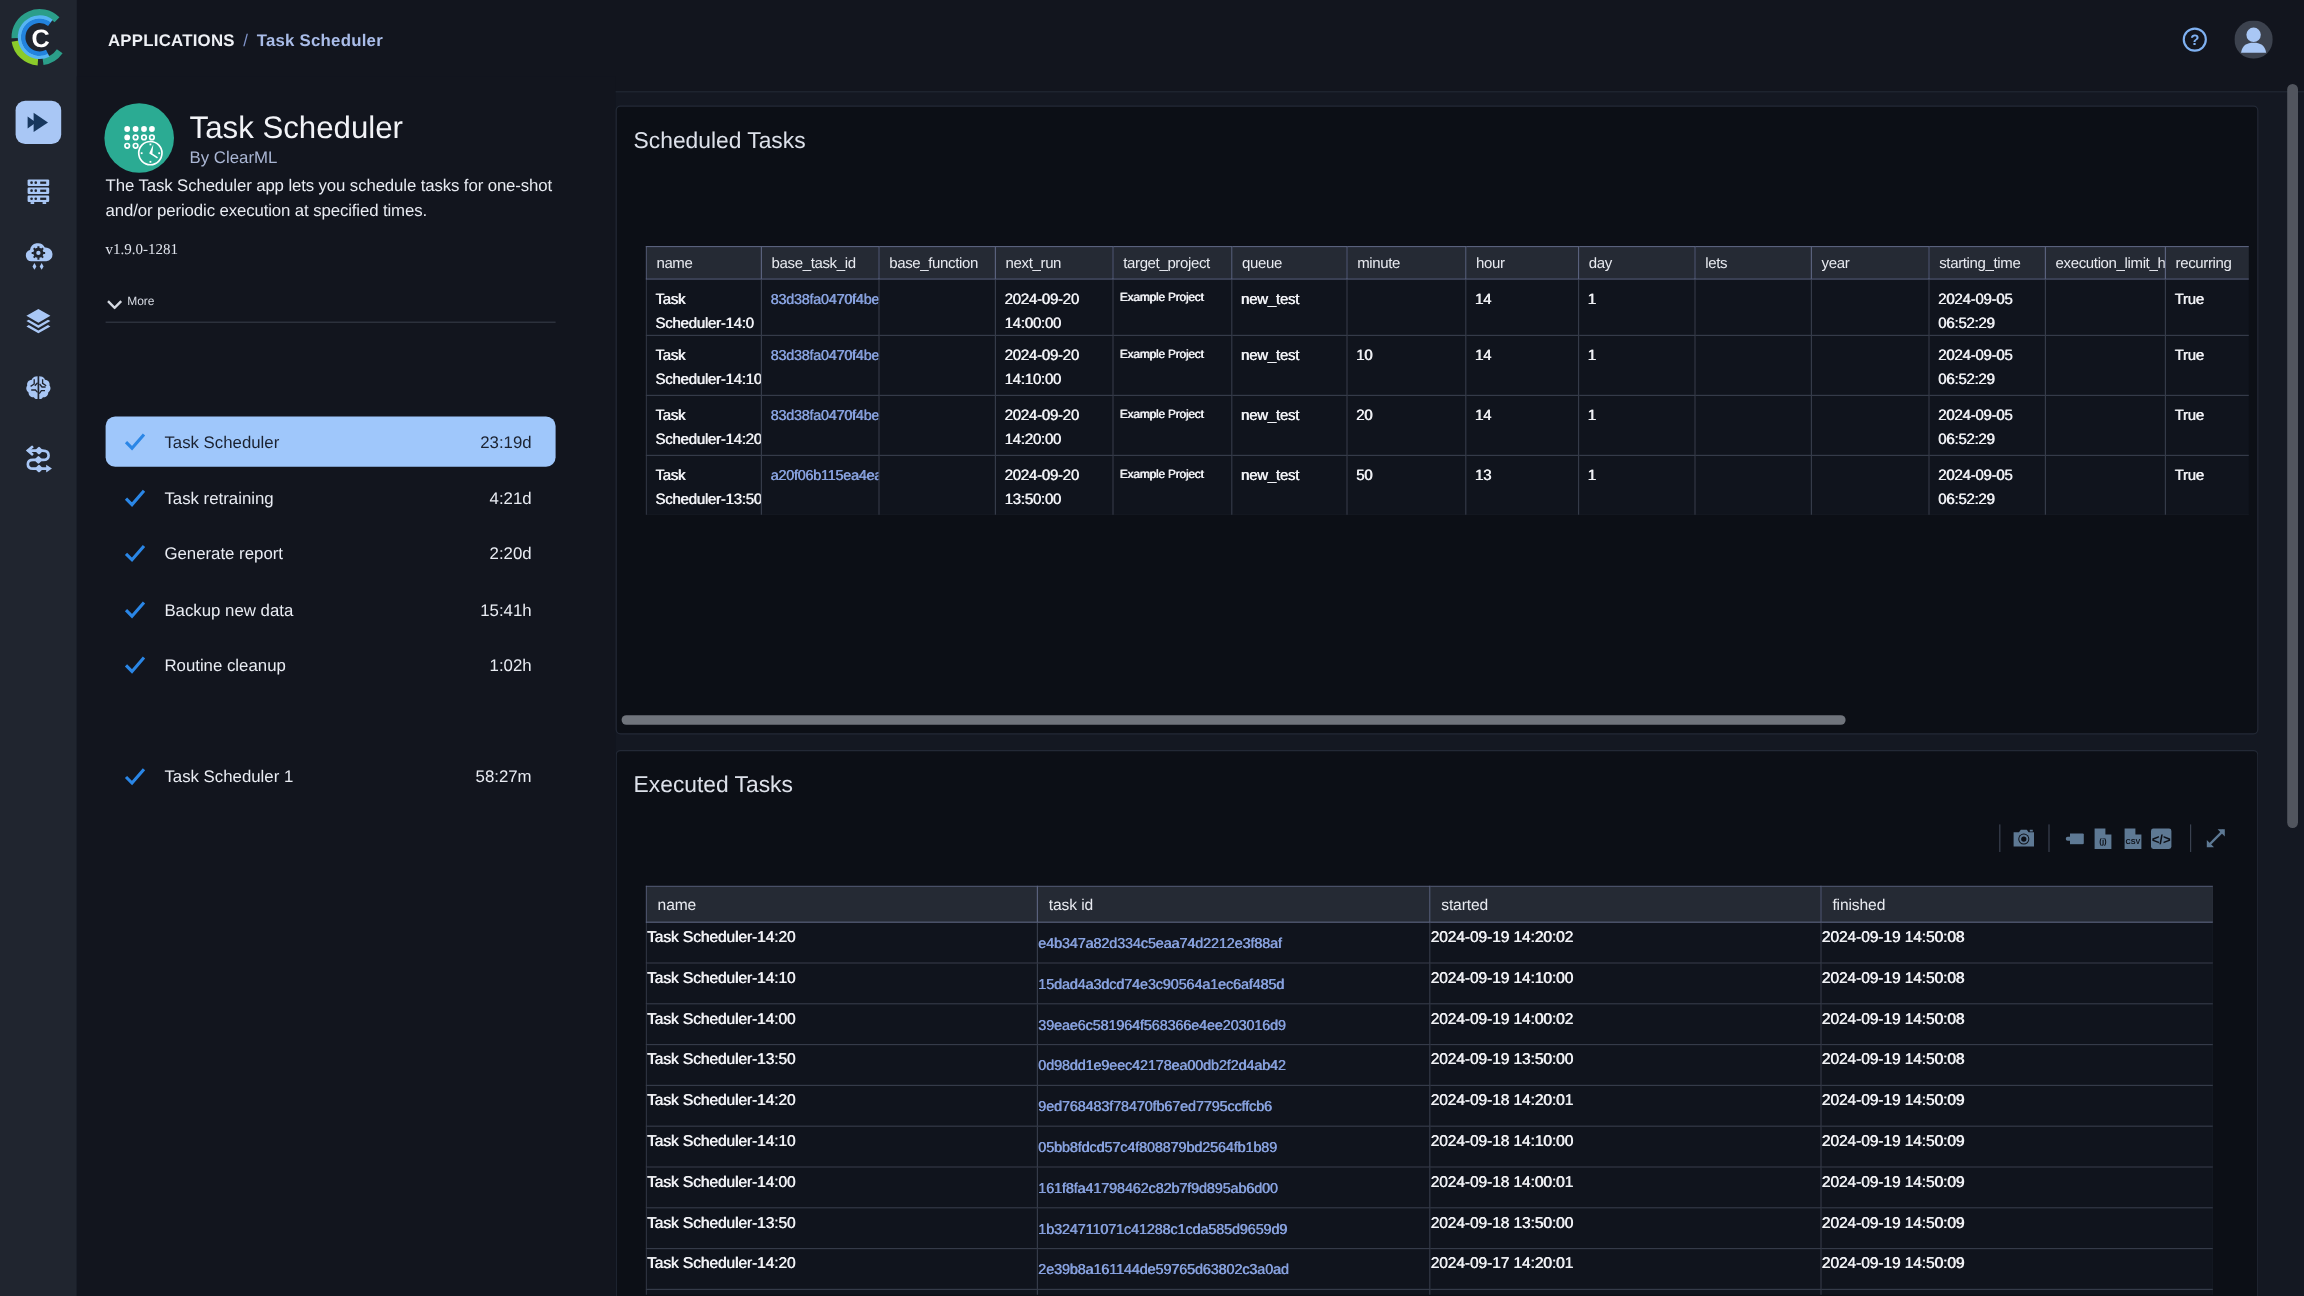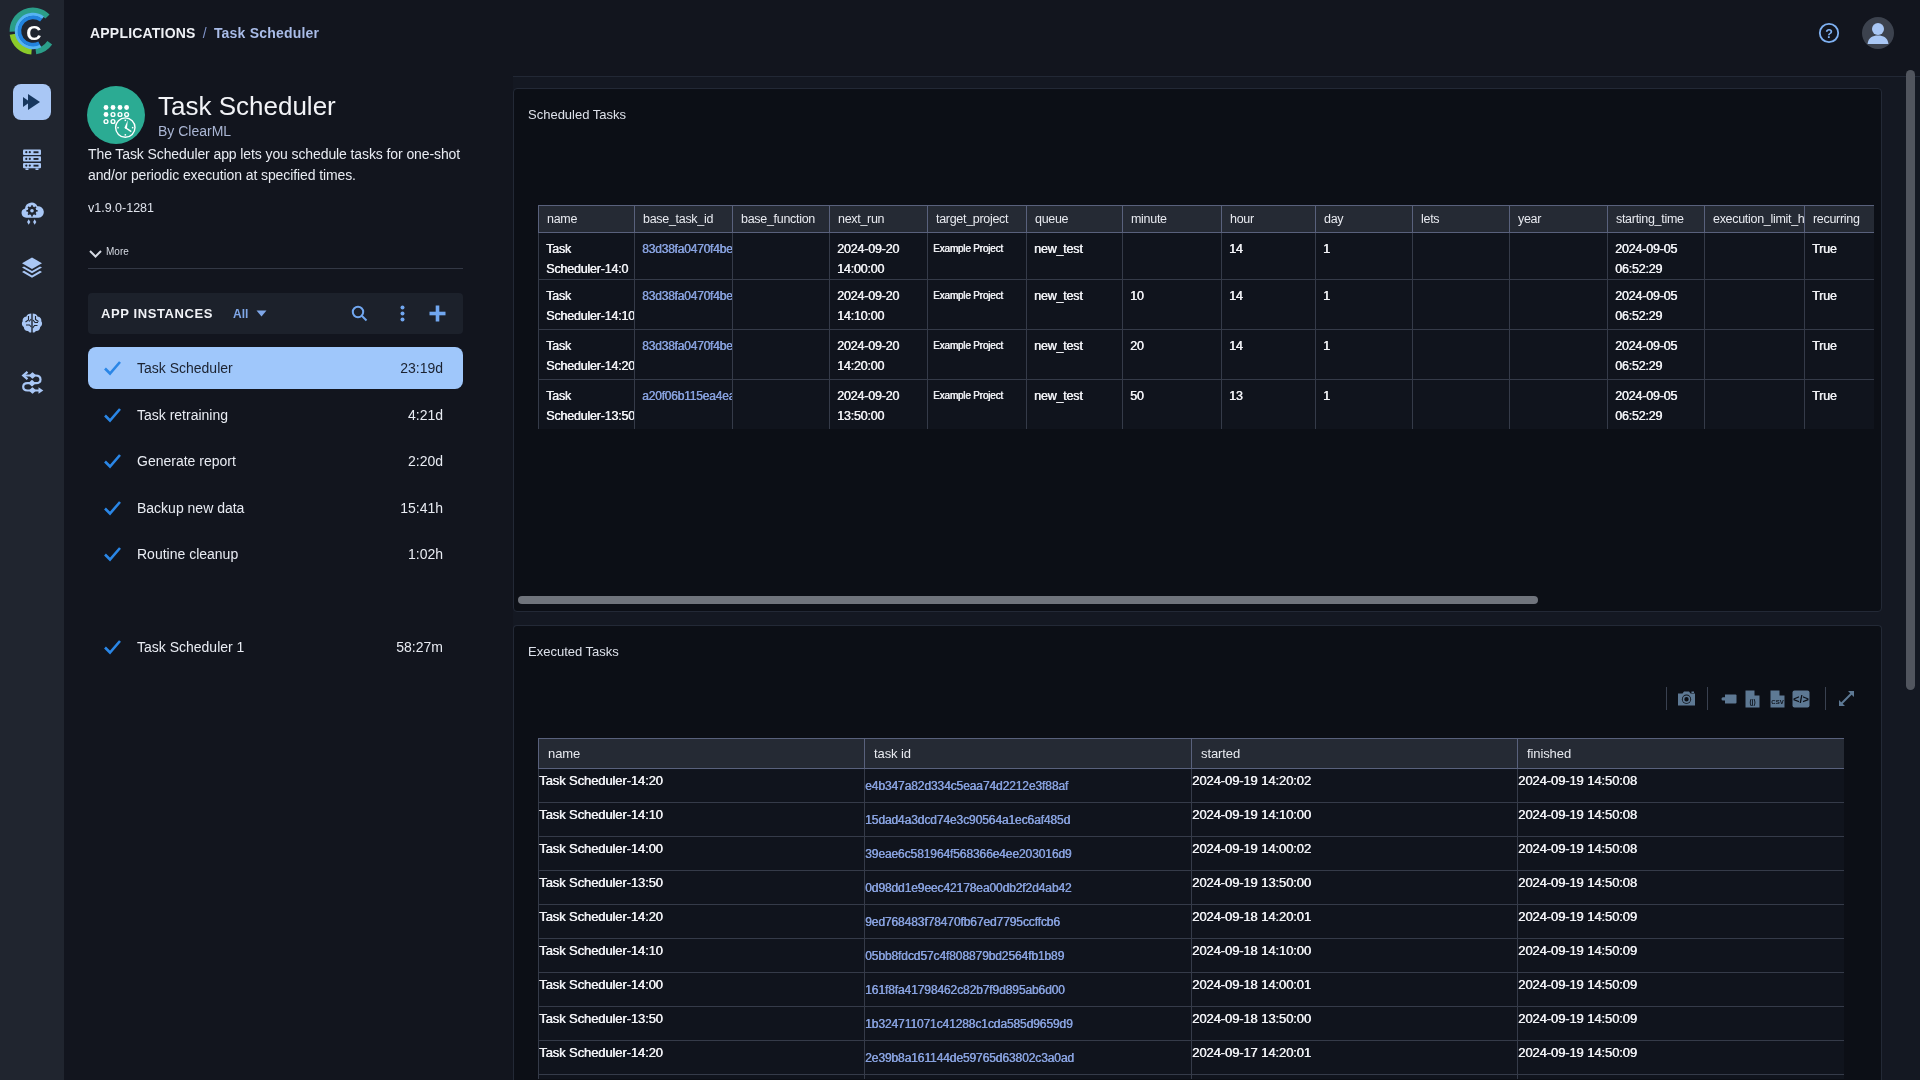--- a/index.html
+++ b/index.html
@@ -13,38 +13,38 @@
 
 #sidebar { position:absolute; left:0; top:0; width:64px; height:1080px; background:#20252f; }
 .sbicon { position:absolute; left:50%; transform:translateX(-50%); }
 #active-ic { position:absolute; left:13px; top:84px; width:38px; height:36px; background:#a9c7f5; border-radius:8px; }
 
 #leftpanel { position:absolute; left:64px; top:64px; width:449px; height:1016px; background:#12151e; }
 #appcirc { position:absolute; left:23px; top:22px; width:58px; height:58px; border-radius:50%; background:#2bab93; }
 #apptitle { position:absolute; left:94px; top:27px; font-size:26px; color:#f2f3f7; }
 #appby { position:absolute; left:94px; top:59px; font-size:14px; color:#aab6d4; }
 #appdesc { position:absolute; left:24px; top:80px; width:390px; font-size:14px; line-height:20.5px; color:#e8ebf2; letter-spacing:-0.1px; }
-#appver { position:absolute; left:24px; top:137px; font-size:12.5px; color:#dfe3ec; }
+#appver { position:absolute; left:24px; top:137px; font-size:12.5px; color:#dfe3ec;font-family:Liberation Serif, serif; }
 #more { position:absolute; left:42px; top:182px; font-size:10px; color:#d5d9e2; }
 #moreline { position:absolute; left:24px; top:204px; width:375px; height:1px; background:#333845; }
 #instbar { position:absolute; left:24px; top:229px; width:375px; height:41px; background:#1c212b; border-radius:4px; }
 #instbar .tt { position:absolute; left:13px; top:13px; font-size:13px; font-weight:700; letter-spacing:.6px; color:#f0f2f6; }
 #instbar .all { position:absolute; left:145px; top:14px; font-size:12px; font-weight:700; color:#7fa7e8; }
 .inst-row { position:absolute; left:24px; width:375px; height:42px; border-radius:8px; }
 .inst-row .nm { position:absolute; left:49px; top:13px; font-size:14px; color:#e9ecf3; }
 .inst-row .tm { position:absolute; right:20px; top:13px; font-size:14px; color:#e9ecf3; }
 .inst-row.sel { background:#9fc7fb; }
 .inst-row.sel .nm, .inst-row.sel .tm { color:#1b2230; }
 .ck { position:absolute; left:14px; top:11px; }
 
 #main { position:absolute; left:513px; top:64px; width:1407px; height:1016px; }
 .panel { position:absolute; left:0; width:1369px; background:#0c0f16; border:1px solid #232936; border-radius:4px; }
 #p1 { top:24px; height:524px; }
 #p2 { top:561px; height:456px; border-bottom:none; border-bottom-left-radius:0; border-bottom-right-radius:0; }
-.ptitle { position:absolute; left:14px; top:18px; font-size:13px; color:#dde1ea; }
+.ptitle { position:absolute; left:14px; top:18px; font-size:19px; color:#dde1ea; }
 
 table { border-collapse:collapse; table-layout:fixed; }
 td,th { overflow:hidden; white-space:nowrap; font-weight:400; }
 td { background:#10141d; text-shadow:0.5px 0 0 currentColor; }
 .t1wrap { position:absolute; left:24px; top:116px; width:1336px; height:224px; overflow:hidden; }
 #t1 { width:1369px; font-size:13px; color:#f0f1f5; }
 #t1 th { background:#252a34; border:1px solid #59617c; font-weight:400; text-align:left; padding:0 8px; height:27px; font-size:12.5px; letter-spacing:-0.3px; color:#e8eaf0;}
 #t1 td { border:1px solid #353b49; text-align:left; padding:6px 8px 0 7px; vertical-align:top; line-height:20px; font-size:12.5px; letter-spacing:-0.2px; }
 #t1 td:nth-child(5) { font-size:10px; padding-left:5px; padding-right:2px; }
 #t1 td:first-child { padding-right:2px; }
@@ -190,40 +190,20 @@
   <div id="apptitle">Task Scheduler</div>
   <div id="appby">By ClearML</div>
   <div id="appdesc">The Task Scheduler app lets you schedule tasks for one-shot and/or periodic execution at specified times.</div>
   <div id="appver">v1.9.0-1281</div>
   <svg class="abs" style="left:25px;top:186px" width="13" height="8" viewBox="0 0 13 8" fill="none" stroke="#d5d9e2" stroke-width="2">
       <path d="M1 1 L6.5 6.5 L12 1"></path>
     </svg>
     <div id="more">More</div>
 
   <div id="moreline"></div>
-  <div id="instbar">
-    <span class="tt">APP INSTANCES</span>
-      <span class="all">All</span>
-    <svg class="abs" style="left:168px;top:17px" width="11" height="7" viewBox="0 0 11 7" fill="#7fa7e8">
-        <path d="M0.5 0.5 L10.5 0.5 L5.5 6.5 Z"></path>
-      </svg>
-    <svg class="abs" style="left:262px;top:11px" width="19" height="19" viewBox="0 0 19 19" fill="none" stroke="#71a7f0" stroke-width="2">
-        <circle cx="8" cy="8" r="5.2"></circle>
-        <path d="M12 12 L16.5 16.5"></path>
-      </svg>
-    <svg class="abs" style="left:305px;top:11px" width="19" height="19" viewBox="0 0 19 19" fill="#71a7f0">
-        <circle cx="9.5" cy="3.5" r="2"></circle>
-        <circle cx="9.5" cy="9.5" r="2"></circle>
-        <circle cx="9.5" cy="15.5" r="2"></circle>
-      </svg>
-    <svg class="abs" style="left:340px;top:11px" width="19" height="19" viewBox="0 0 19 19" fill="#71a7f0">
-        <rect x="7.7" y="1.5" width="3.6" height="16"></rect>
-        <rect x="1.5" y="7.7" width="16" height="3.6"></rect>
-      </svg>
-  </div>
   <div class="inst-row sel" style="top:283px">
     <svg class="ck" width="21" height="19" viewBox="0 0 21 19" fill="none" stroke="#2a86e6" stroke-width="2.6">
         <path d="M3 10.5 L8 15.5 L18 4"></path>
       </svg>
     <span class="nm">Task Scheduler</span>
       <span class="tm">23:19d</span>
   </div>
   <div class="inst-row" style="top:329.5px">
     <svg class="ck" width="21" height="19" viewBox="0 0 21 19" fill="none" stroke="#2a86e6" stroke-width="2.6">
         <path d="M3 10.5 L8 15.5 L18 4"></path>

